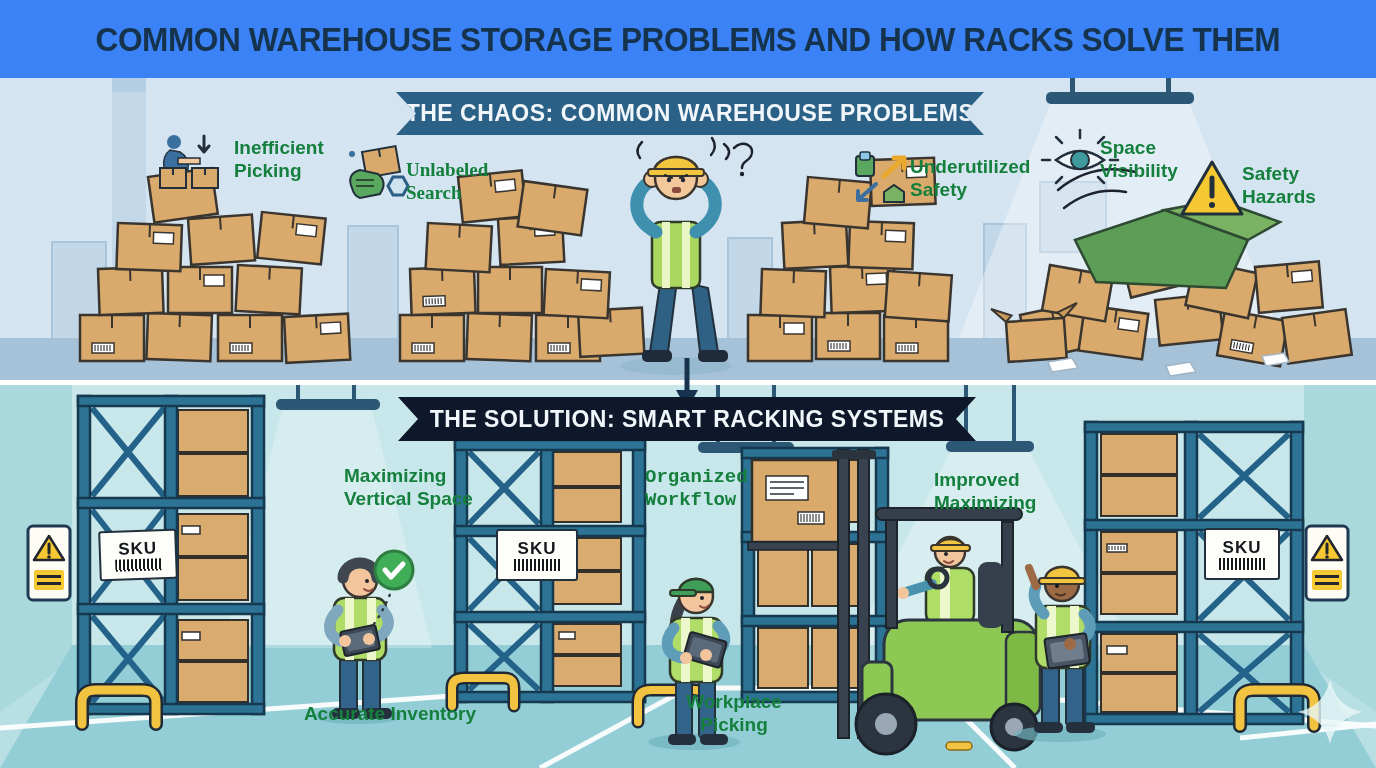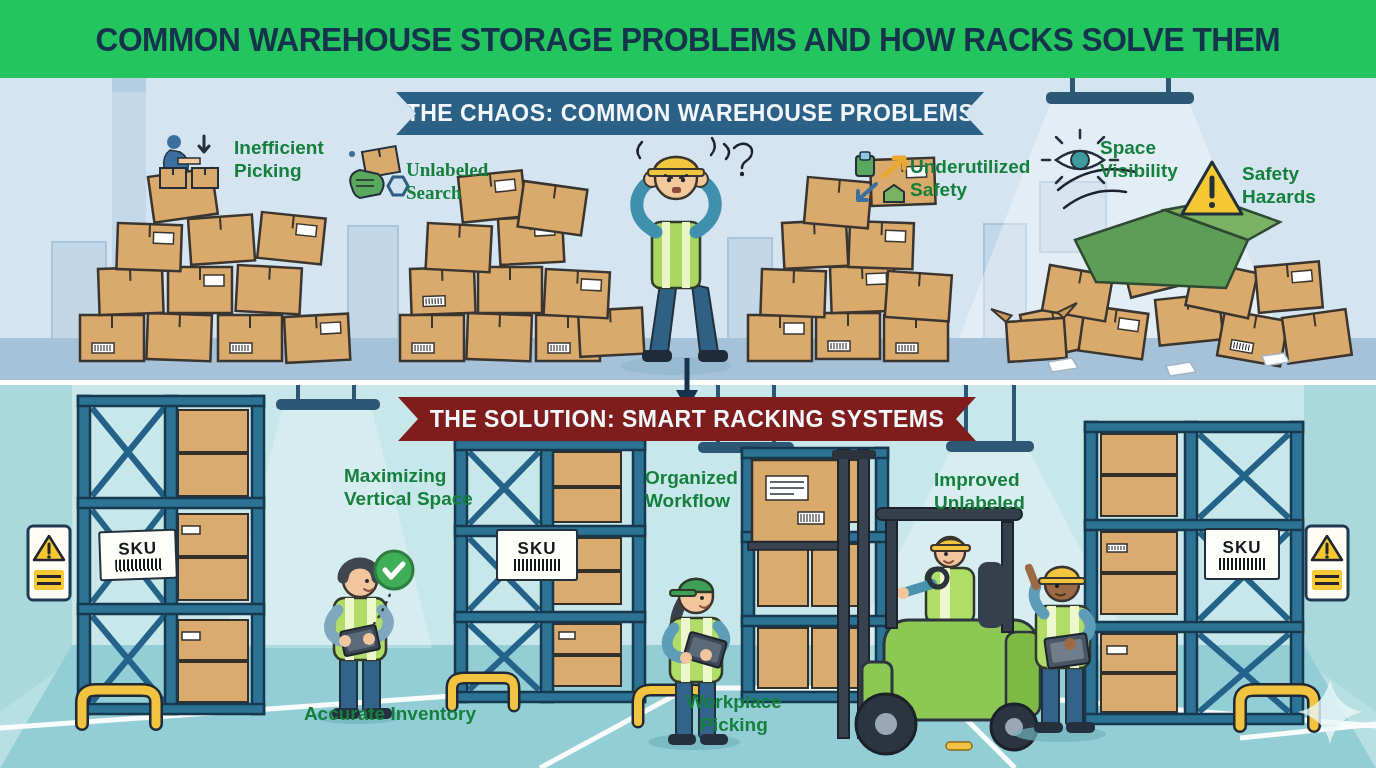--- a/index.html
+++ b/index.html
@@ -1,31 +1,31 @@
 <!DOCTYPE html>
 <html><head>
 <meta charset="utf-8">
 <style>
   html,body{margin:0;padding:0;}
   body{width:1376px;height:768px;position:relative;overflow:hidden;
        font-family:"Liberation Sans",sans-serif;background:#ffffff;}
   .abs{position:absolute;}
   
-  #header{left:0;top:0;width:1376px;height:78px;background:#22c55e;
+  #header{left:0;top:0;width:1376px;height:78px;background:#3b82f6;
           display:flex;align-items:center;justify-content:center;}
   #title{font-size:34px;font-weight:bold;color:#16334d;letter-spacing:-0.5px;
          transform:scaleX(0.93);white-space:nowrap;}
   
   #scene{left:0;top:0;width:1376px;height:768px;}
   
   .ribbon{display:flex;align-items:center;justify-content:center;
           clip-path:polygon(0 0,100% 0,calc(100% - 20px) 50%,100% 100%,0 100%,20px 50%);
           color:#f0f6fa;font-weight:bold;letter-spacing:.5px;}
   #chaos-banner{left:396px;top:92px;width:588px;height:43px;background:#2c6187;font-size:23px;}
-  #solution-banner{left:398px;top:397px;width:578px;height:44px;background:#7f1d1d;font-size:23px;}
+  #solution-banner{left:398px;top:397px;width:578px;height:44px;background:#0f172a;font-size:23px;}
   
   .lbl{font-size:19px;font-weight:700;color:#15803d;line-height:1.22;}
   
   .sku{background:#fdfdfa;border:2px solid #22303c;border-radius:3px;
        display:flex;flex-direction:column;align-items:center;justify-content:center;gap:2px;}
   .sku .txt{font-size:17px;font-weight:bold;color:#14181d;letter-spacing:1px;line-height:1;}
   .sku .bar{width:46px;height:12px;
        background:repeating-linear-gradient(90deg,#14181d 0 2px,transparent 2px 4px);}
 </style>
 </head>
@@ -511,22 +511,22 @@
   <span>THE SOLUTION: SMART RACKING SYSTEMS</span>
 </div>
 
 <div class="abs lbl" style="left:234px;top:136px;width:112px;">Inefficient Picking</div>
 <div class="abs lbl" style="left:406px;top:158px;width:106px;font-family:Liberation Serif, serif;">Unlabeled Search</div>
 <div class="abs lbl" style="left:910px;top:155px;width:136px;">Underutilized Safety</div>
 <div class="abs lbl" style="left:1100px;top:136px;width:96px;">Space Visibility</div>
 <div class="abs lbl" style="left:1242px;top:162px;width:92px;">Safety Hazards</div>
 
 <div class="abs lbl" style="left:344px;top:464px;width:132px;">Maximizing Vertical Space</div>
-<div class="abs lbl" style="left:645px;top:466px;width:118px;">Organized Workflow</div>
-<div class="abs lbl" style="left:934px;top:468px;width:118px;">Improved Unlabeled</div>
+<div class="abs lbl" style="left:645px;top:466px;width:118px;font-family:Liberation Mono, monospace;">Organized Workflow</div>
+<div class="abs lbl" style="left:934px;top:468px;width:118px;">Improved Maximizing</div>
 <div class="abs lbl" style="left:256px;top:702px;width:220px;white-space:nowrap;text-align:right;">Accurate Inventory</div>
 <div class="abs lbl" style="left:678px;top:690px;width:112px;text-align:center;">Workplace Picking</div>
 
 <div class="abs sku" style="left:99px;top:530px;width:74px;height:46px;transform:rotate(-2deg);">
   <span class="txt">SKU</span>
   <span class="bar"></span>
 </div>
 <div class="abs sku" style="left:496px;top:529px;width:78px;height:48px;">
   <span class="txt">SKU</span>
   <span class="bar"></span>

